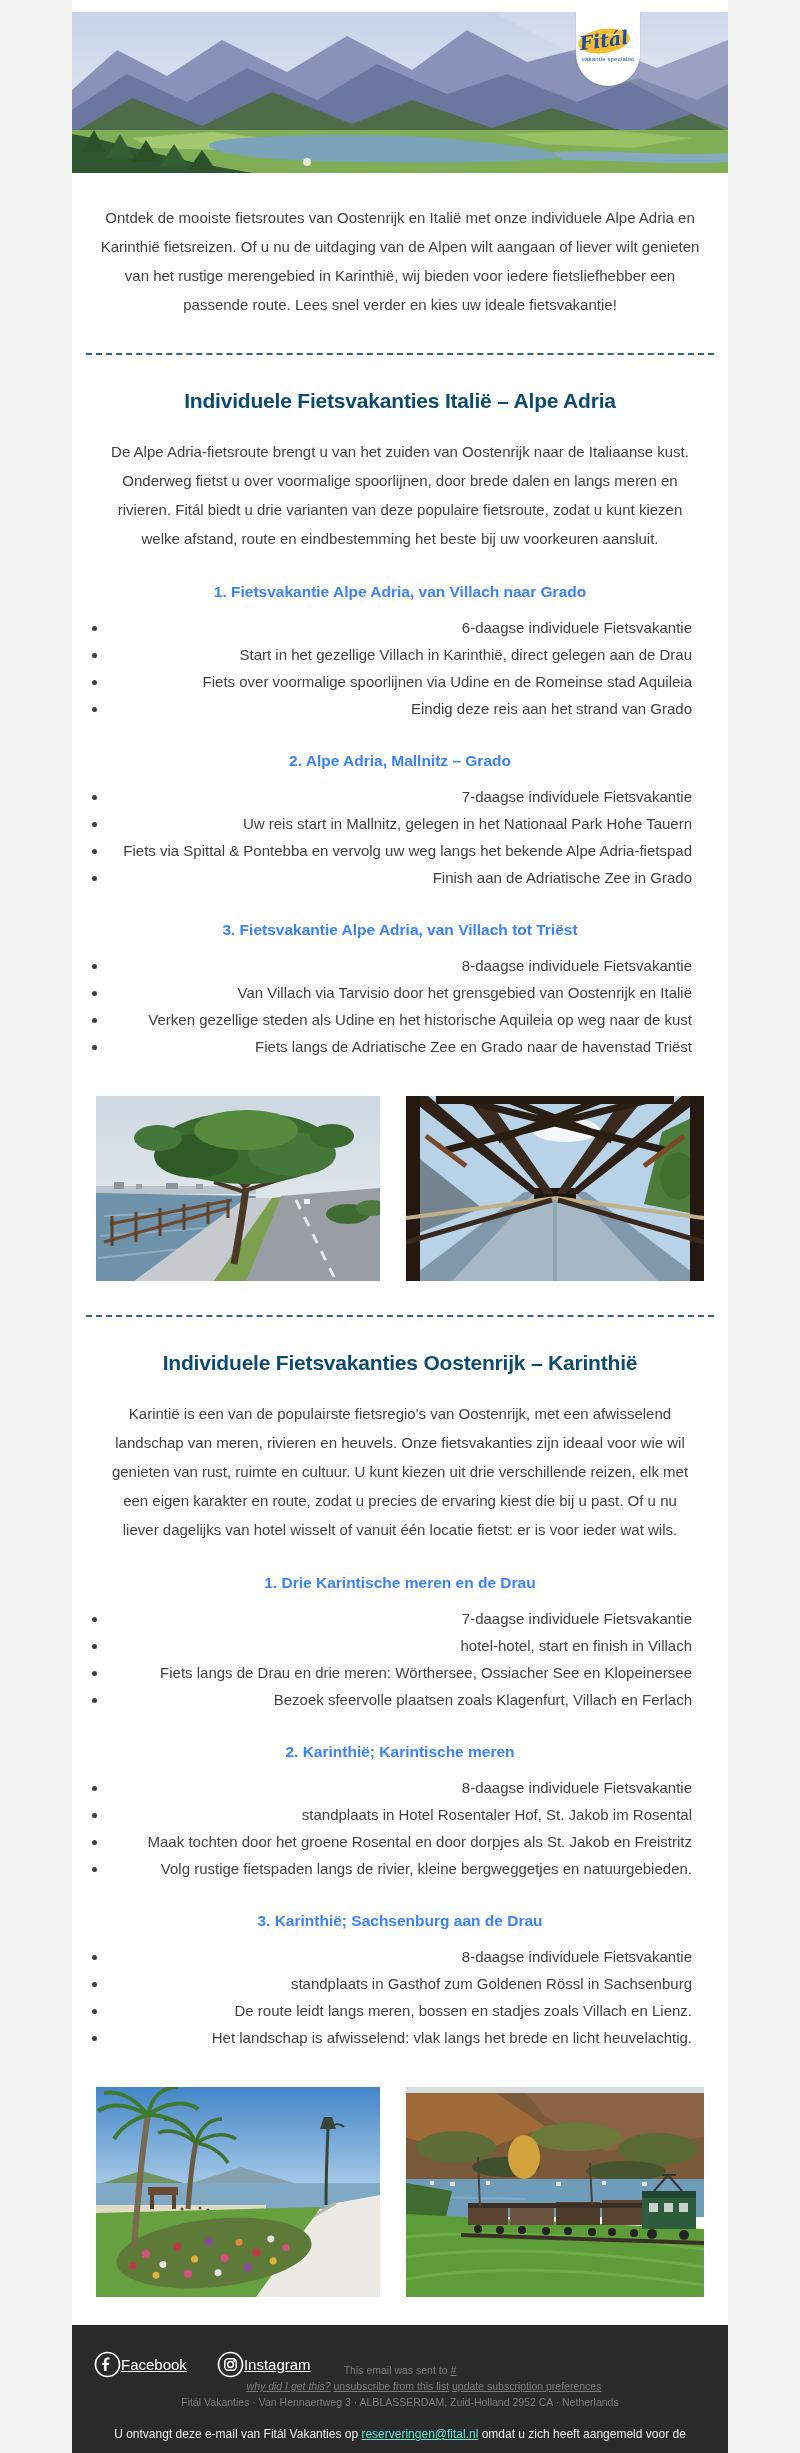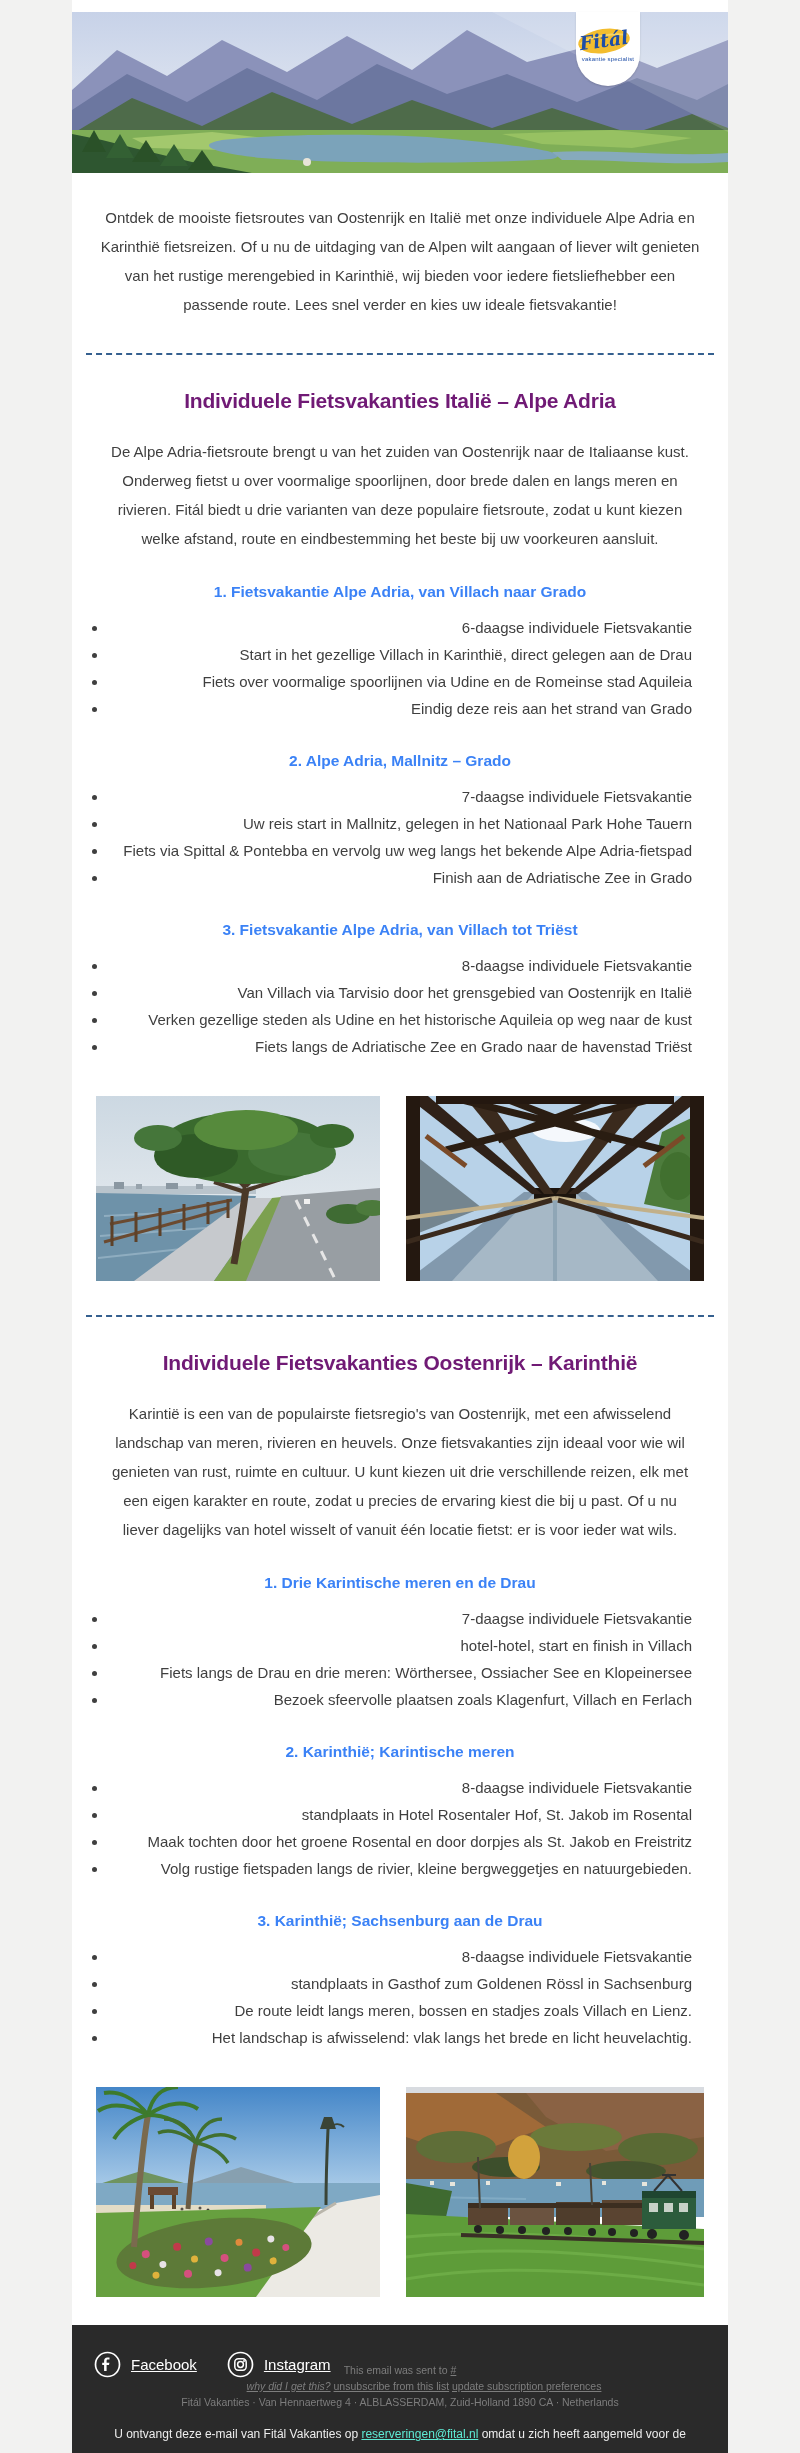--- a/index.html
+++ b/index.html
@@ -12,34 +12,34 @@
   .header-photo svg{display:block;}
   .logo-badge{position:absolute;top:0;right:88px;width:64px;height:74px;background:#fff;
     border-radius:0 0 32px 32px;text-align:center;box-shadow:0 1px 2px rgba(0,0,0,.15);}
   .logo-badge svg{margin-top:8px;}
   .logo-caption{font-size:6px;color:#1e4da6;letter-spacing:.2px;margin-top:-2px;}
 
   
   .p{font-size:15px;line-height:29px;color:#3f3f3f;text-align:center;}
   .intro{margin:30px 28px 0;}
   .divider{border:none;border-top:2px dashed #35608f;margin:34px 14px;height:0;}
-  .h-blue{color:#701a75;font-size:21px;font-weight:bold;text-align:center;margin:0;letter-spacing:-.2px;}
+  .h-blue{color:#0c4a6e;font-size:21px;font-weight:bold;text-align:center;margin:0;letter-spacing:-.2px;}
   .section-intro{margin:24px 32px 0;}
   .h-sub{font-size:15.5px;font-weight:bold;color:#3b82f6;text-align:center;margin:30px 0 0;}
   ul.bullets{margin:13px 0 0;padding:0 36px;}
   ul.bullets li{list-style:disc outside;text-align:right;font-size:15px;line-height:27px;color:#3f3f3f;}
 
   
   .photos-row{display:flex;justify-content:center;gap:26px;margin-top:36px;}
   .photo{display:block;}
 
   
   .dark-footer{background:#2a2a2a;margin-top:28px;padding:26px 14px 24px;color:#ededed;}
   .social-row{display:flex;align-items:center;gap:30px;margin:0 0 42px 8px;}
-  .social{display:flex;align-items:center;gap:10px;color:#ffffff;text-decoration:underline;
+  .social{display:flex;align-items:center;gap:0;color:#ffffff;text-decoration:underline;
     font-size:15px;cursor:pointer;}
   .f-text{font-size:12px;line-height:28px;text-align:center;color:#ededed;padding:0 28px;margin:0 0 26px;}
   .f-text a{color:#5eead4;}
 
   
   .bottom-note{position:absolute;left:0;top:2362px;width:800px;text-align:center;
     font-size:10.5px;line-height:16px;color:#7d7d7d;}
   .bottom-note a{color:#7d7d7d;}
   .bn-italic{font-style:italic;padding-left:48px;}
 </style>
@@ -341,15 +341,15 @@
         </a>
       </div>
       <p class="f-text"><span>U ontvangt deze e-mail van Fitál Vakanties op </span><a href="#">reserveringen@fital.nl</a><span> omdat u zich heeft aangemeld voor de nieuwsbrief. Voeg </span></p>
 
     </div>
   </div>
 
   <div class="bottom-note">
     <div><span>This email was sent to </span><a href="#">#</a></div>
     <div><a href="#" class="bn-italic">why did I get this?</a> <a href="#">unsubscribe from this list</a> <a href="#">update subscription preferences</a></div>
-    <div>Fitál Vakanties · Van Hennaertweg 4 · ALBLASSERDAM, Zuid-Holland 1890 CA · Netherlands</div>
+    <div>Fitál Vakanties · Van Hennaertweg 3 · ALBLASSERDAM, Zuid-Holland 2952 CA · Netherlands</div>
   </div>
 </div>
 
 </body></html>

